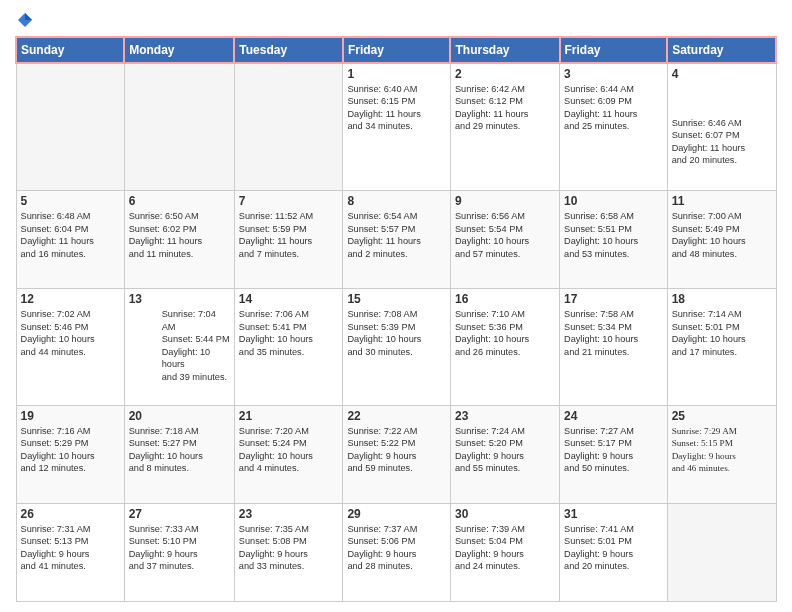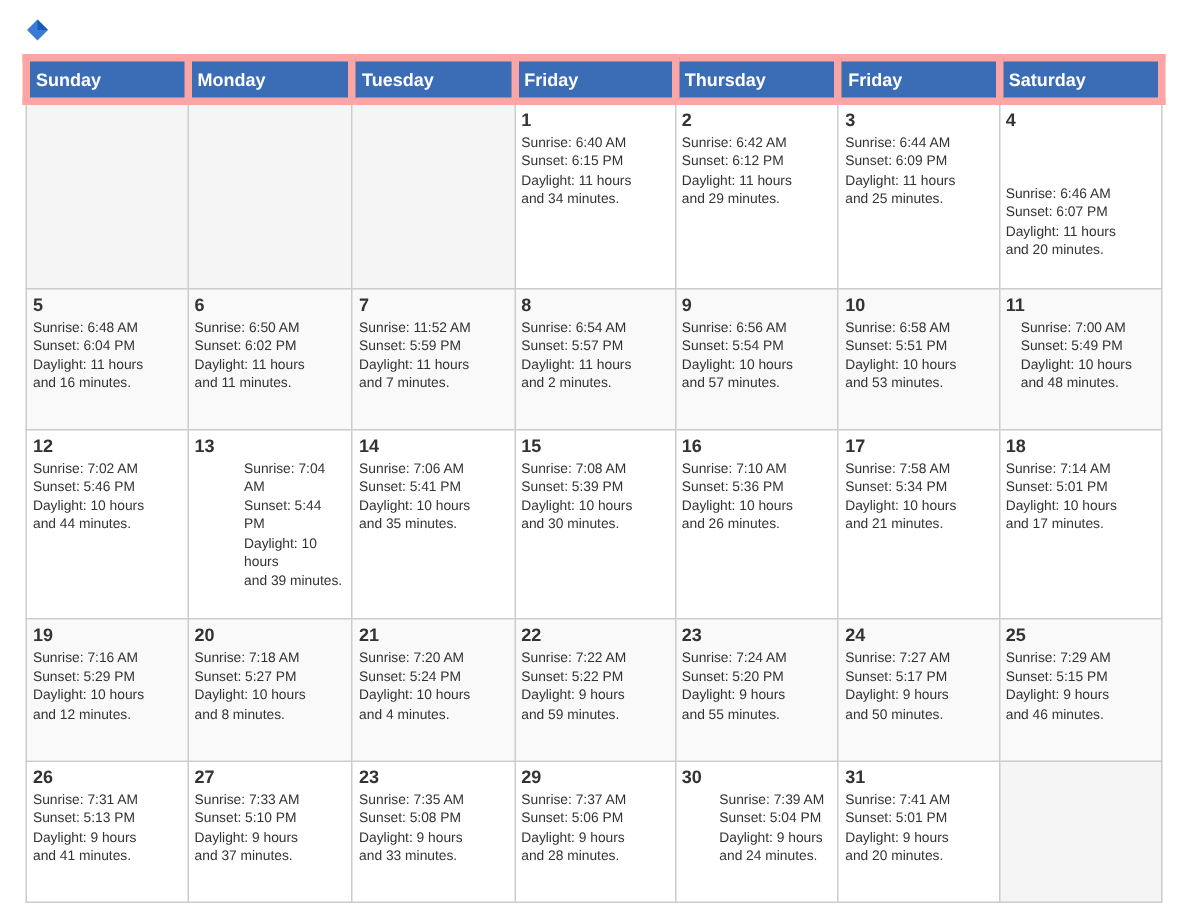--- a/index.html
+++ b/index.html
@@ -44,21 +44,21 @@
       border-collapse: collapse;
       flex: 1;
     }
     .calendar th {
       background: #3a6db5;
       color: #fff;
       font-size: 12px;
       font-weight: bold;
       padding: 5px 4px;
       text-align: left;
-      border: 5px solid #fca5a5;
+      border: 2px solid #fca5a5;
     }
     .calendar td {
       border: 1px solid #ccc;
       vertical-align: top;
       padding: 3px 4px;
       width: 113px;
       height: 82px;
       font-size: 9.5px;
       color: #333;
       background: #fff;
@@ -189,21 +189,21 @@
           </td>
           <td>
             <span class="day-number">10</span>
             <div class="cell-text" style="white-space: pre-line;">Sunrise: 6:58 AM
 Sunset: 5:51 PM
 Daylight: 10 hours
 and 53 minutes.</div>
           </td>
           <td>
             <span class="day-number">11</span>
-            <div class="cell-text" style="white-space: pre-line; margin-left: 10px;">Sunrise: 7:00 AM
+            <div class="cell-text" style="white-space: pre-line;">Sunrise: 7:00 AM
 Sunset: 5:49 PM
 Daylight: 10 hours
 and 48 minutes.</div>
           </td>
         </tr>
         <tr>
           <td>
             <span class="day-number">12</span>
             <div class="cell-text" style="white-space: pre-line;">Sunrise: 7:02 AM
 Sunset: 5:46 PM
@@ -291,21 +291,21 @@
           </td>
           <td>
             <span class="day-number">24</span>
             <div class="cell-text" style="white-space: pre-line;">Sunrise: 7:27 AM
 Sunset: 5:17 PM
 Daylight: 9 hours
 and 50 minutes.</div>
           </td>
           <td>
             <span class="day-number">25</span>
-            <div class="cell-text" style="white-space: pre-line;">Sunrise: 7:29 AM
+            <div class="cell-text" style="white-space: pre-line; font-family: Liberation Serif, serif;">Sunrise: 7:29 AM
 Sunset: 5:15 PM
 Daylight: 9 hours
 and 46 minutes.</div>
           </td>
         </tr>
         <tr>
           <td>
             <span class="day-number">26</span>
             <div class="cell-text" style="white-space: pre-line;">Sunrise: 7:31 AM
 Sunset: 5:13 PM
@@ -328,21 +328,21 @@
           </td>
           <td>
             <span class="day-number">29</span>
             <div class="cell-text" style="white-space: pre-line;">Sunrise: 7:37 AM
 Sunset: 5:06 PM
 Daylight: 9 hours
 and 28 minutes.</div>
           </td>
           <td>
             <span class="day-number">30</span>
-            <div class="cell-text" style="white-space: pre-line; margin-left: 25px;">Sunrise: 7:39 AM
+            <div class="cell-text" style="white-space: pre-line;">Sunrise: 7:39 AM
 Sunset: 5:04 PM
 Daylight: 9 hours
 and 24 minutes.</div>
           </td>
           <td>
             <span class="day-number">31</span>
             <div class="cell-text" style="white-space: pre-line;">Sunrise: 7:41 AM
 Sunset: 5:01 PM
 Daylight: 9 hours
 and 20 minutes.</div>

